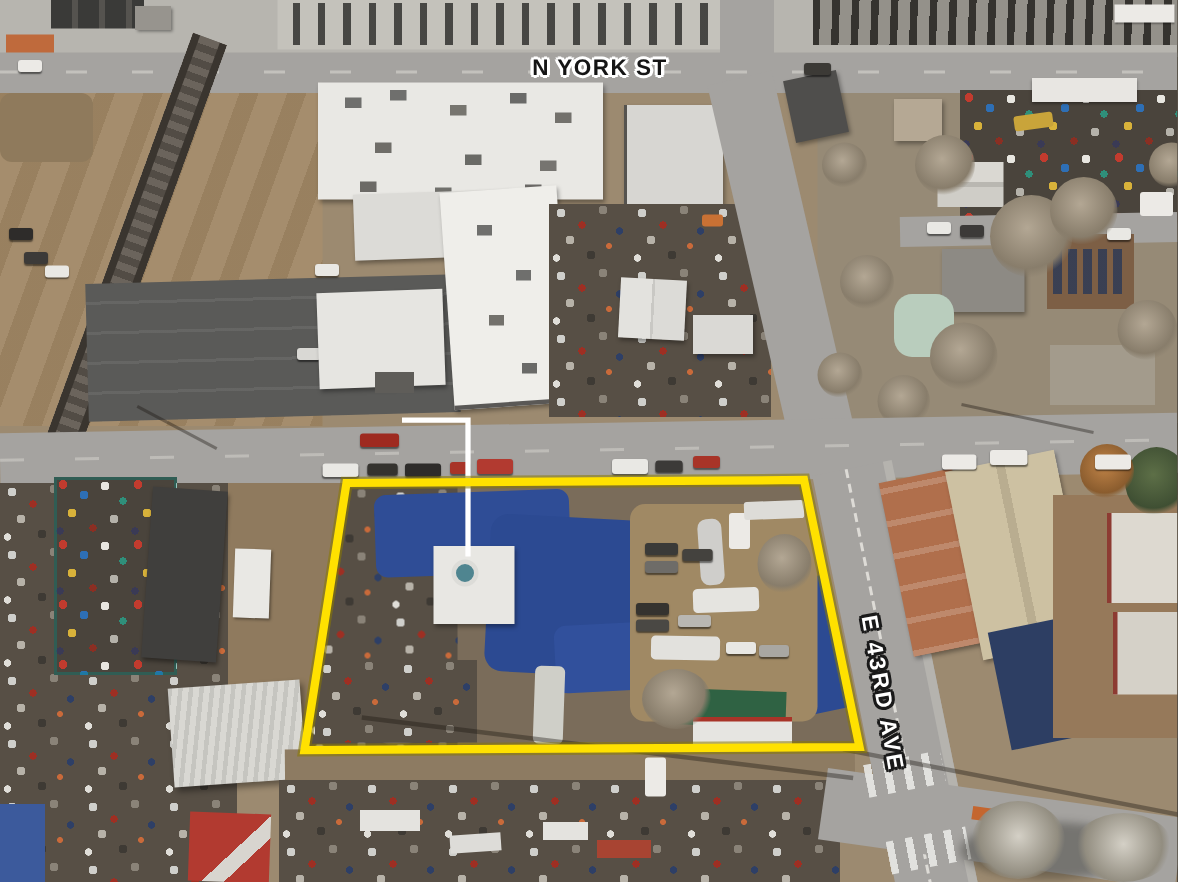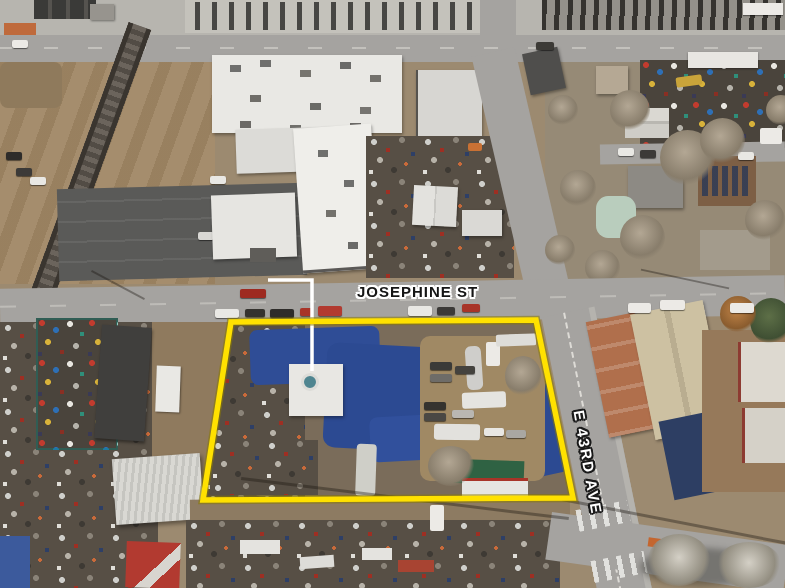--- a/index.html
+++ b/index.html
@@ -208,16 +208,16 @@
   <div class="a car" style="left:730px;top:303px;width:24px;height:10px;background:#eceae6;"></div>
   <div class="a car" style="left:12px;top:40px;background:#eceae6;"></div>
   <div class="a car" style="left:536px;top:42px;width:18px;background:#3c3a36;"></div>
 
   <svg class="a" width="785" height="588" viewBox="0 0 785 588" style="left:0;top:0;">
     <polyline points="268,280 312,280 312,371" fill="none" stroke="#FFFFFF" stroke-width="3.5"></polyline>
     <polygon points="231,322 536,320 573,498 203,500" fill="none" stroke="#8A7A00" stroke-width="8.5" opacity="0.55"></polygon>
     <polygon points="231,322 536,320 573,498 203,500" fill="none" stroke="#FFE100" stroke-width="5.5" stroke-linejoin="miter"></polygon>
   </svg>
 
-  <div class="a street-label" style="left:340px;top:283px;width:155px;text-align:center;">JOSEPHINE ST</div>
+  <div class="a street-label" style="left:330px;top:37px;width:140px;text-align:center;">N YORK ST</div>
   <div class="a street-label light" style="left:528px;top:454px;width:120px;text-align:center;letter-spacing:2px;transform:rotate(80deg);">E 43RD AVE</div>
 
 </div>
 
 </body></html>

